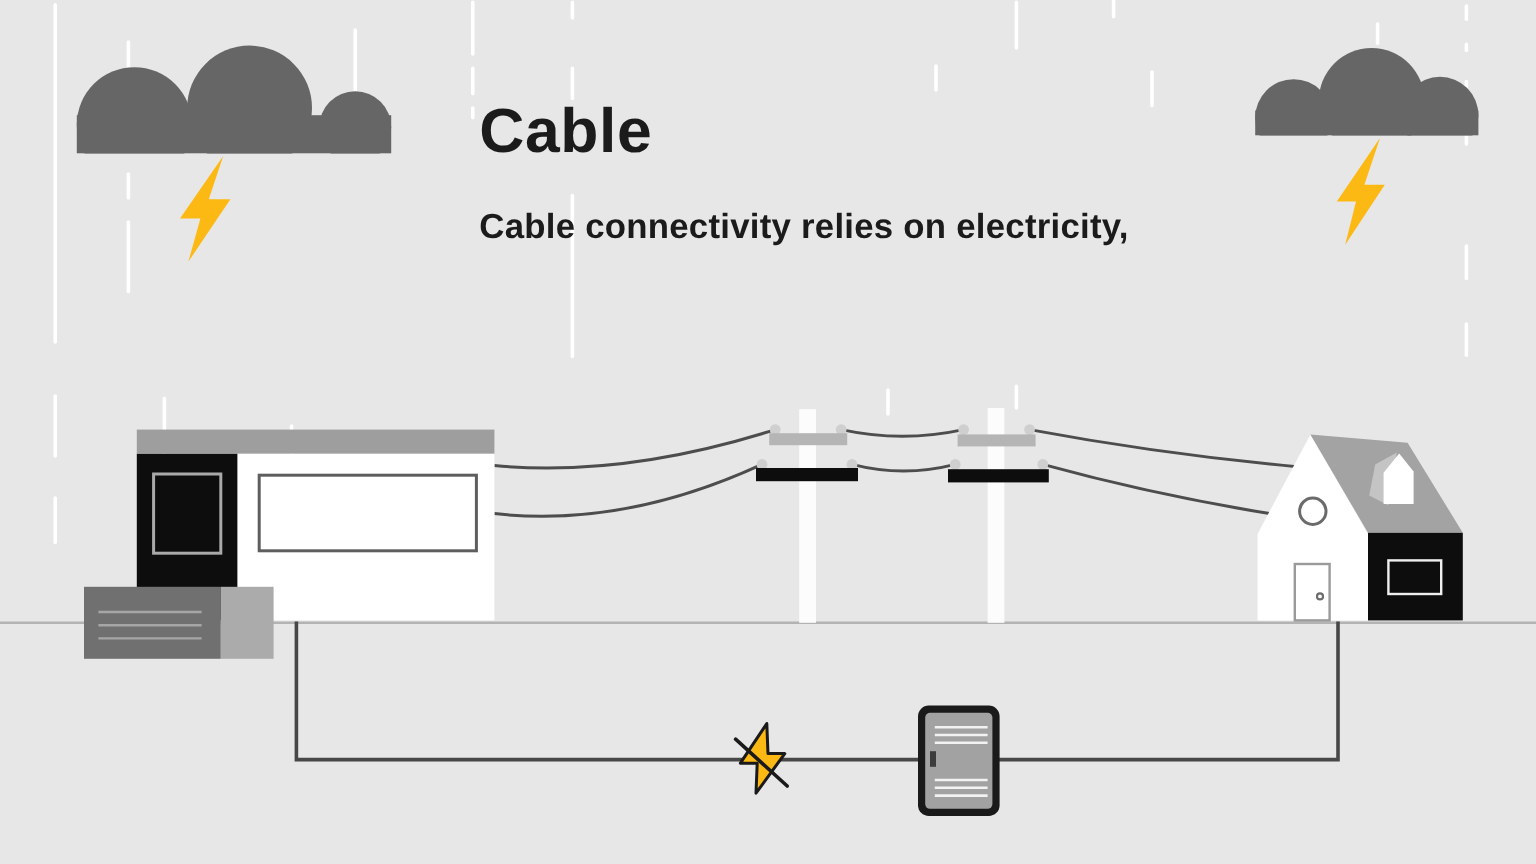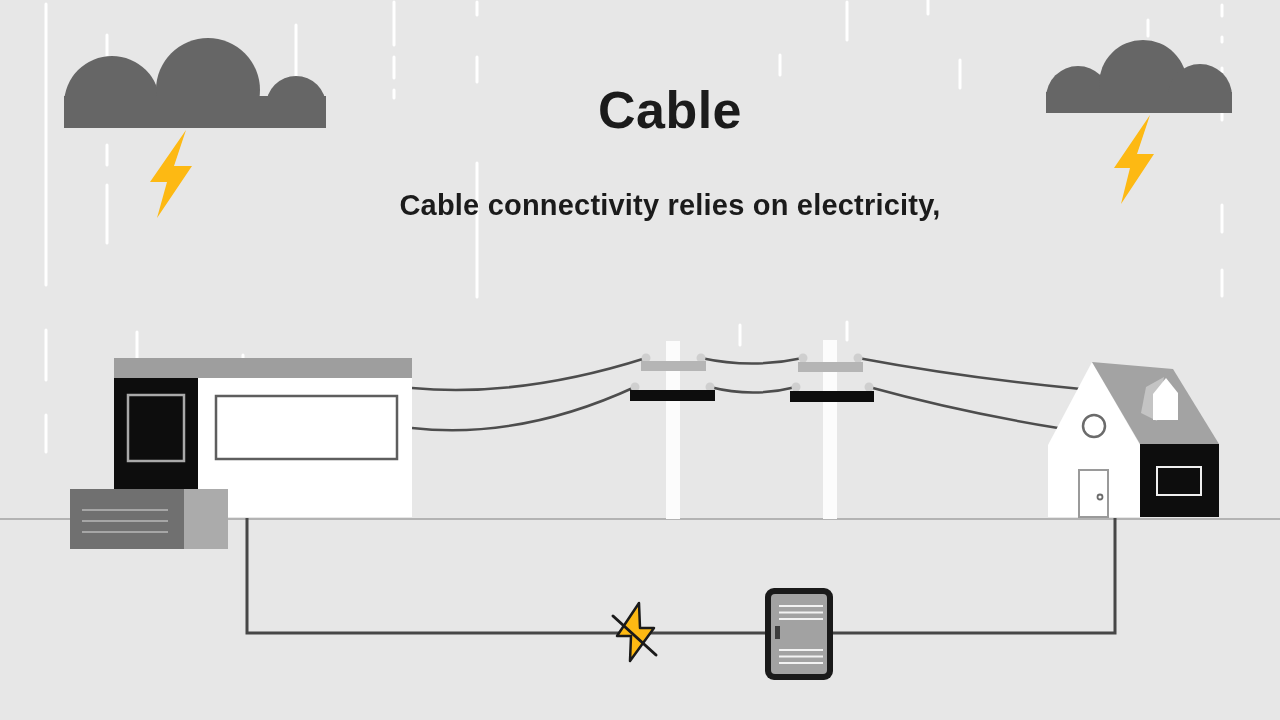--- a/index.html
+++ b/index.html
@@ -3,23 +3,23 @@
 <meta charset="utf-8">
 <style>
   html,body{margin:0;padding:0;}
   .canvas{
     position:relative;width:1280px;height:720px;overflow:hidden;
     background:var(--background,#e7e7e7);
     font-family:"Liberation Sans", sans-serif;
   }
   .scene{position:absolute;left:0;top:0;}
   .header{position:absolute;left:670px;top:84px;transform:translateX(-50%);
-    text-align:center;color:var(--ink,#1b1b1b);white-space:nowrap;}
+    color:var(--ink,#1b1b1b);white-space:nowrap;}
   .title{font-size:52px;font-weight:700;letter-spacing:.5px;line-height:1;}
-  .subtitle{margin-top:48px;font-size:29px;font-weight:700;line-height:42px;letter-spacing:.2px;}
+  .subtitle{margin-top:32px;font-size:29px;font-weight:700;line-height:42px;letter-spacing:.2px;}
 
   
   .rain{stroke:var(--rain,#fff);stroke-width:3;stroke-linecap:round;}
   .cloud{fill:var(--cloud,#666);}
   .bolt{fill:var(--lightning,#fdb913);}
   .cable{stroke:var(--cable,#4d4d4d);stroke-width:2.5;fill:none;}
   .underground{stroke:var(--cable-dark,#474747);stroke-width:3;fill:none;}
   .groundline{stroke:var(--ground,#b3b3b3);stroke-width:2;}
   .pole{fill:var(--pole,#fcfcfc);}
   .arm-gray{fill:var(--crossarm-gray,#b5b5b5);}

